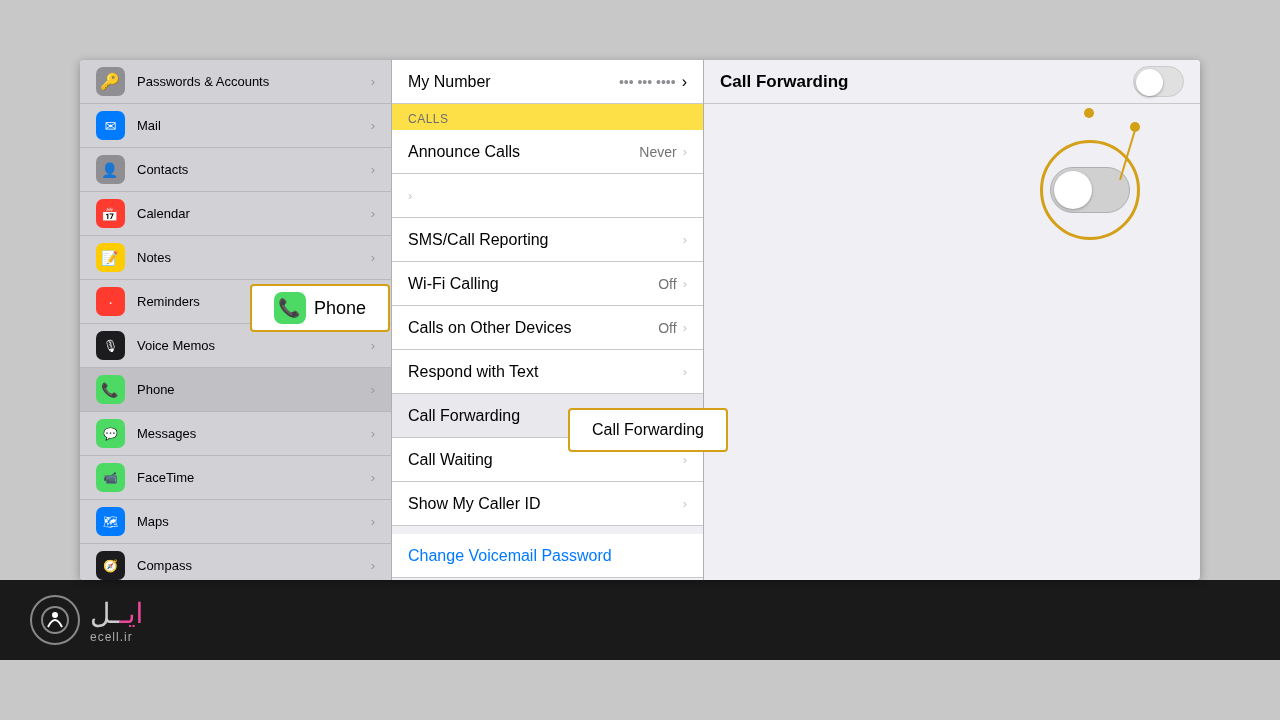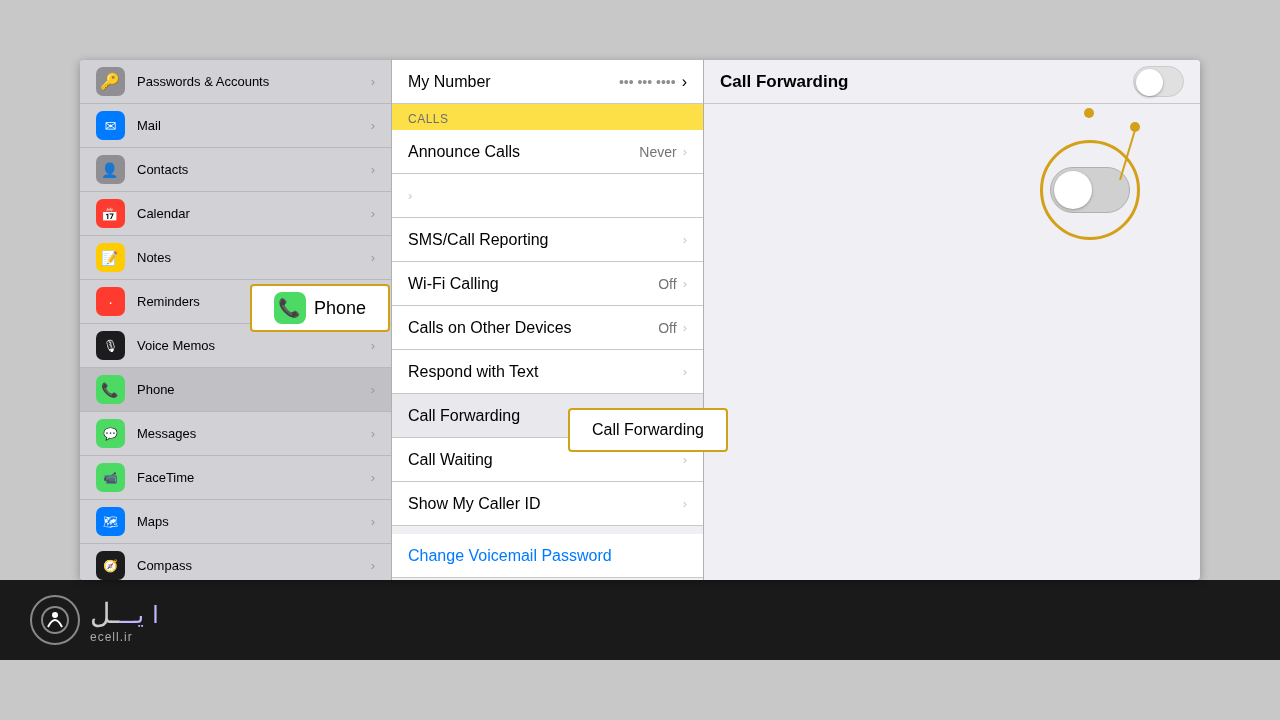--- a/index.html
+++ b/index.html
@@ -507,18 +507,18 @@
   <div class="brand-logo">
     <div class="brand-circle">
       <svg width="30" height="30" viewBox="0 0 30 30">
         <circle cx="15" cy="15" r="13" fill="none" stroke="#888" stroke-width="2"></circle>
         <path d="M8 22 Q15 8 22 22" fill="none" stroke="white" stroke-width="2"></path>
         <circle cx="15" cy="10" r="3" fill="white"></circle>
       </svg>
     </div>
     <div>
       <div class="brand-text">
-        <span style="color:#c4b5fd; font-family: Liberation Mono, monospace; font-size:24px; letter-spacing:3px;">ایـ</span><span style="color:#ccc; font-size:28px; letter-spacing:1px;">ـل</span>
+        <span style="color:#ec4899; font-family: Liberation Serif, serif; font-size:28px; letter-spacing:3px;">ایـ</span><span style="color:#ccc; font-size:28px; letter-spacing:1px;">ـل</span>
       </div>
       <div class="brand-sub">ecell.ir</div>
     </div>
   </div>
 </div>
 
 </body></html>

